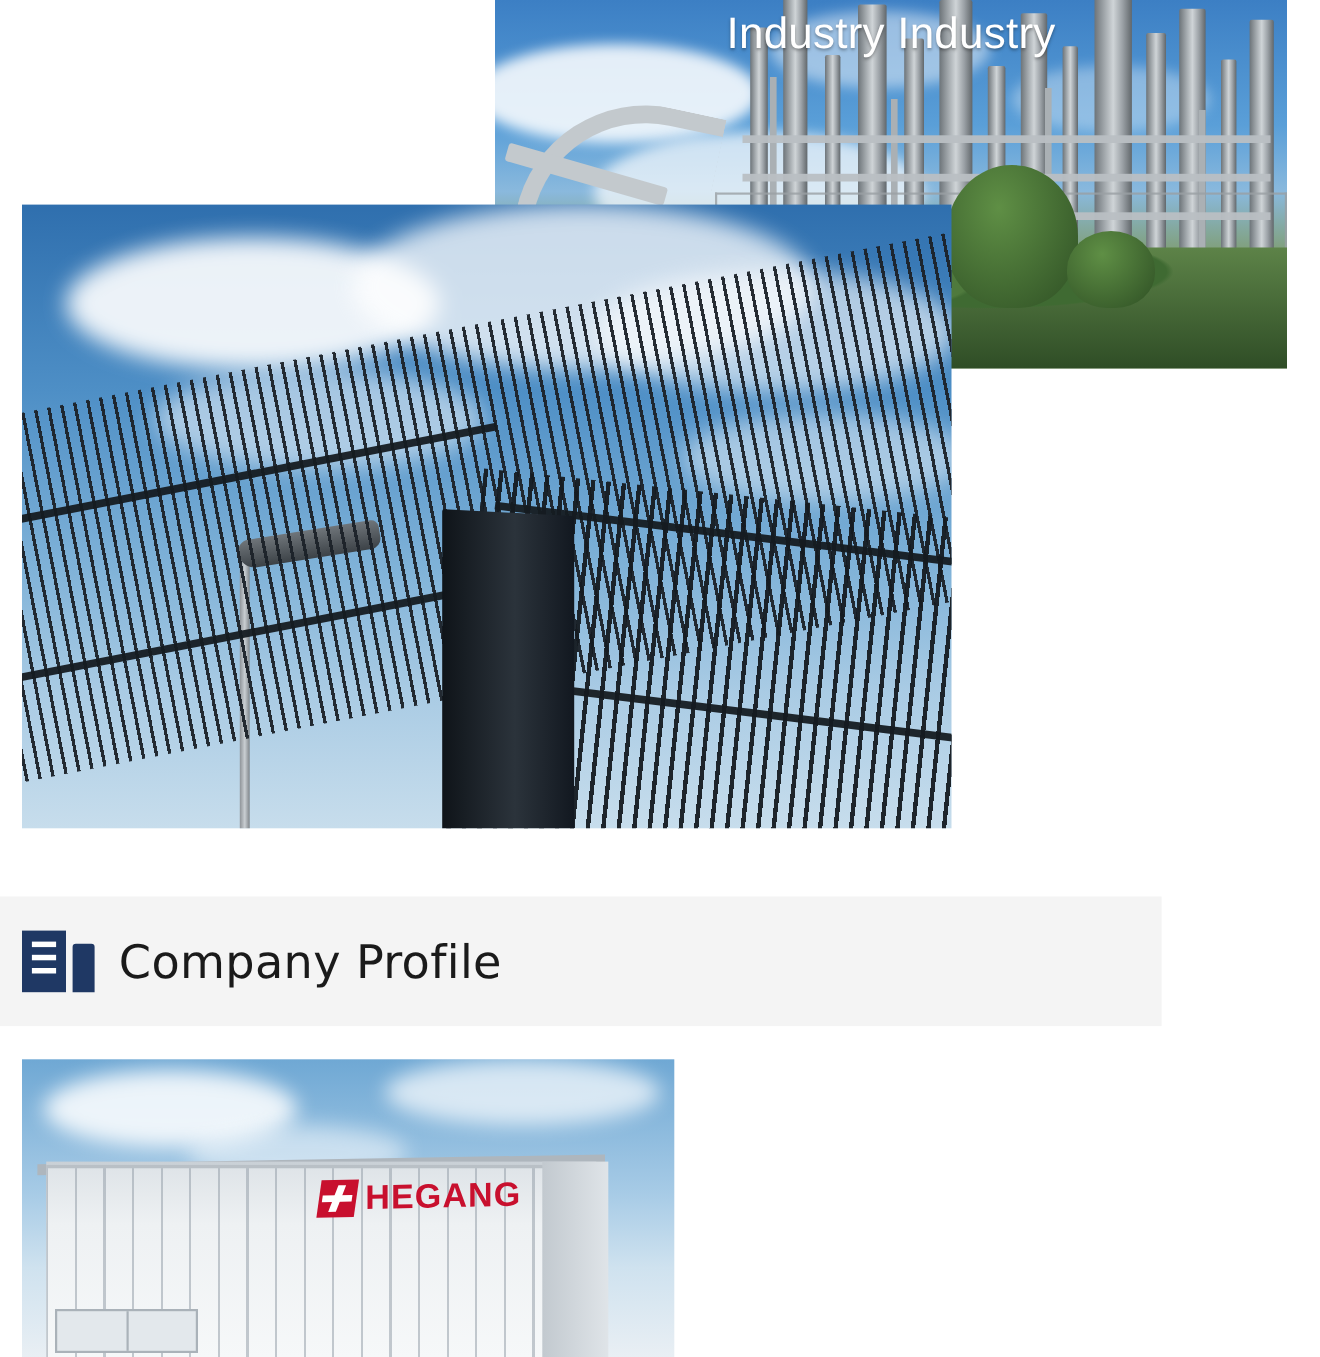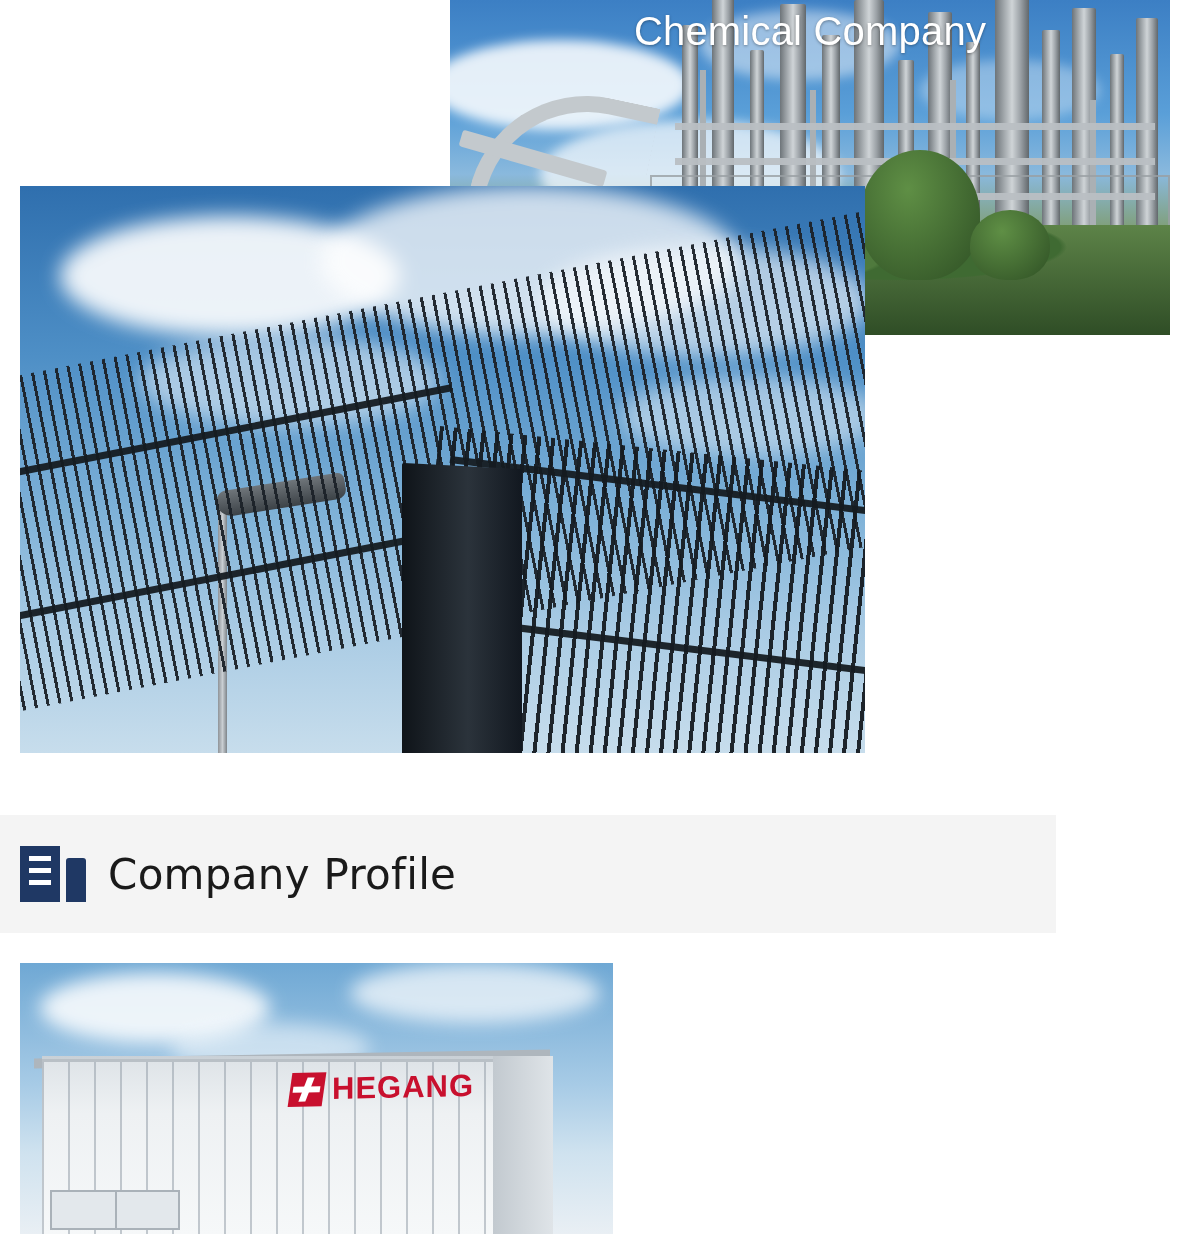--- a/index.html
+++ b/index.html
@@ -380,21 +380,21 @@
     <div class="chem-pipe-h" style="left:225px; bottom:135px; width:480px;"></div>
 
     <div class="chem-struct" style="left:200px; width:520px; height:60px;"></div>
 
     <div class="chem-ground"></div>
     <div class="chem-tree" style="left:410px; width:120px; height:130px;"></div>
     <div class="chem-tree" style="left:520px; width:80px; height:70px;"></div>
     <div class="chem-tree" style="left:80px;  width:90px;  height:60px;"></div>
   </div>
 
-  <div class="hero-title-chem">Chemical Company</div>
+  <div class="hero-title-chem">Industry Industry</div>
 
   <div class="photo-mesh">
     <div class="mesh-cloud m1"></div>
     <div class="mesh-cloud m2"></div>
     <div class="mesh-cloud m3"></div>
     <div class="mesh-cloud m4"></div>
     <div class="mesh-cloud m5"></div>
 
     <div class="mesh-lamp-pole"></div>
     <div class="mesh-lamp-head"></div>

